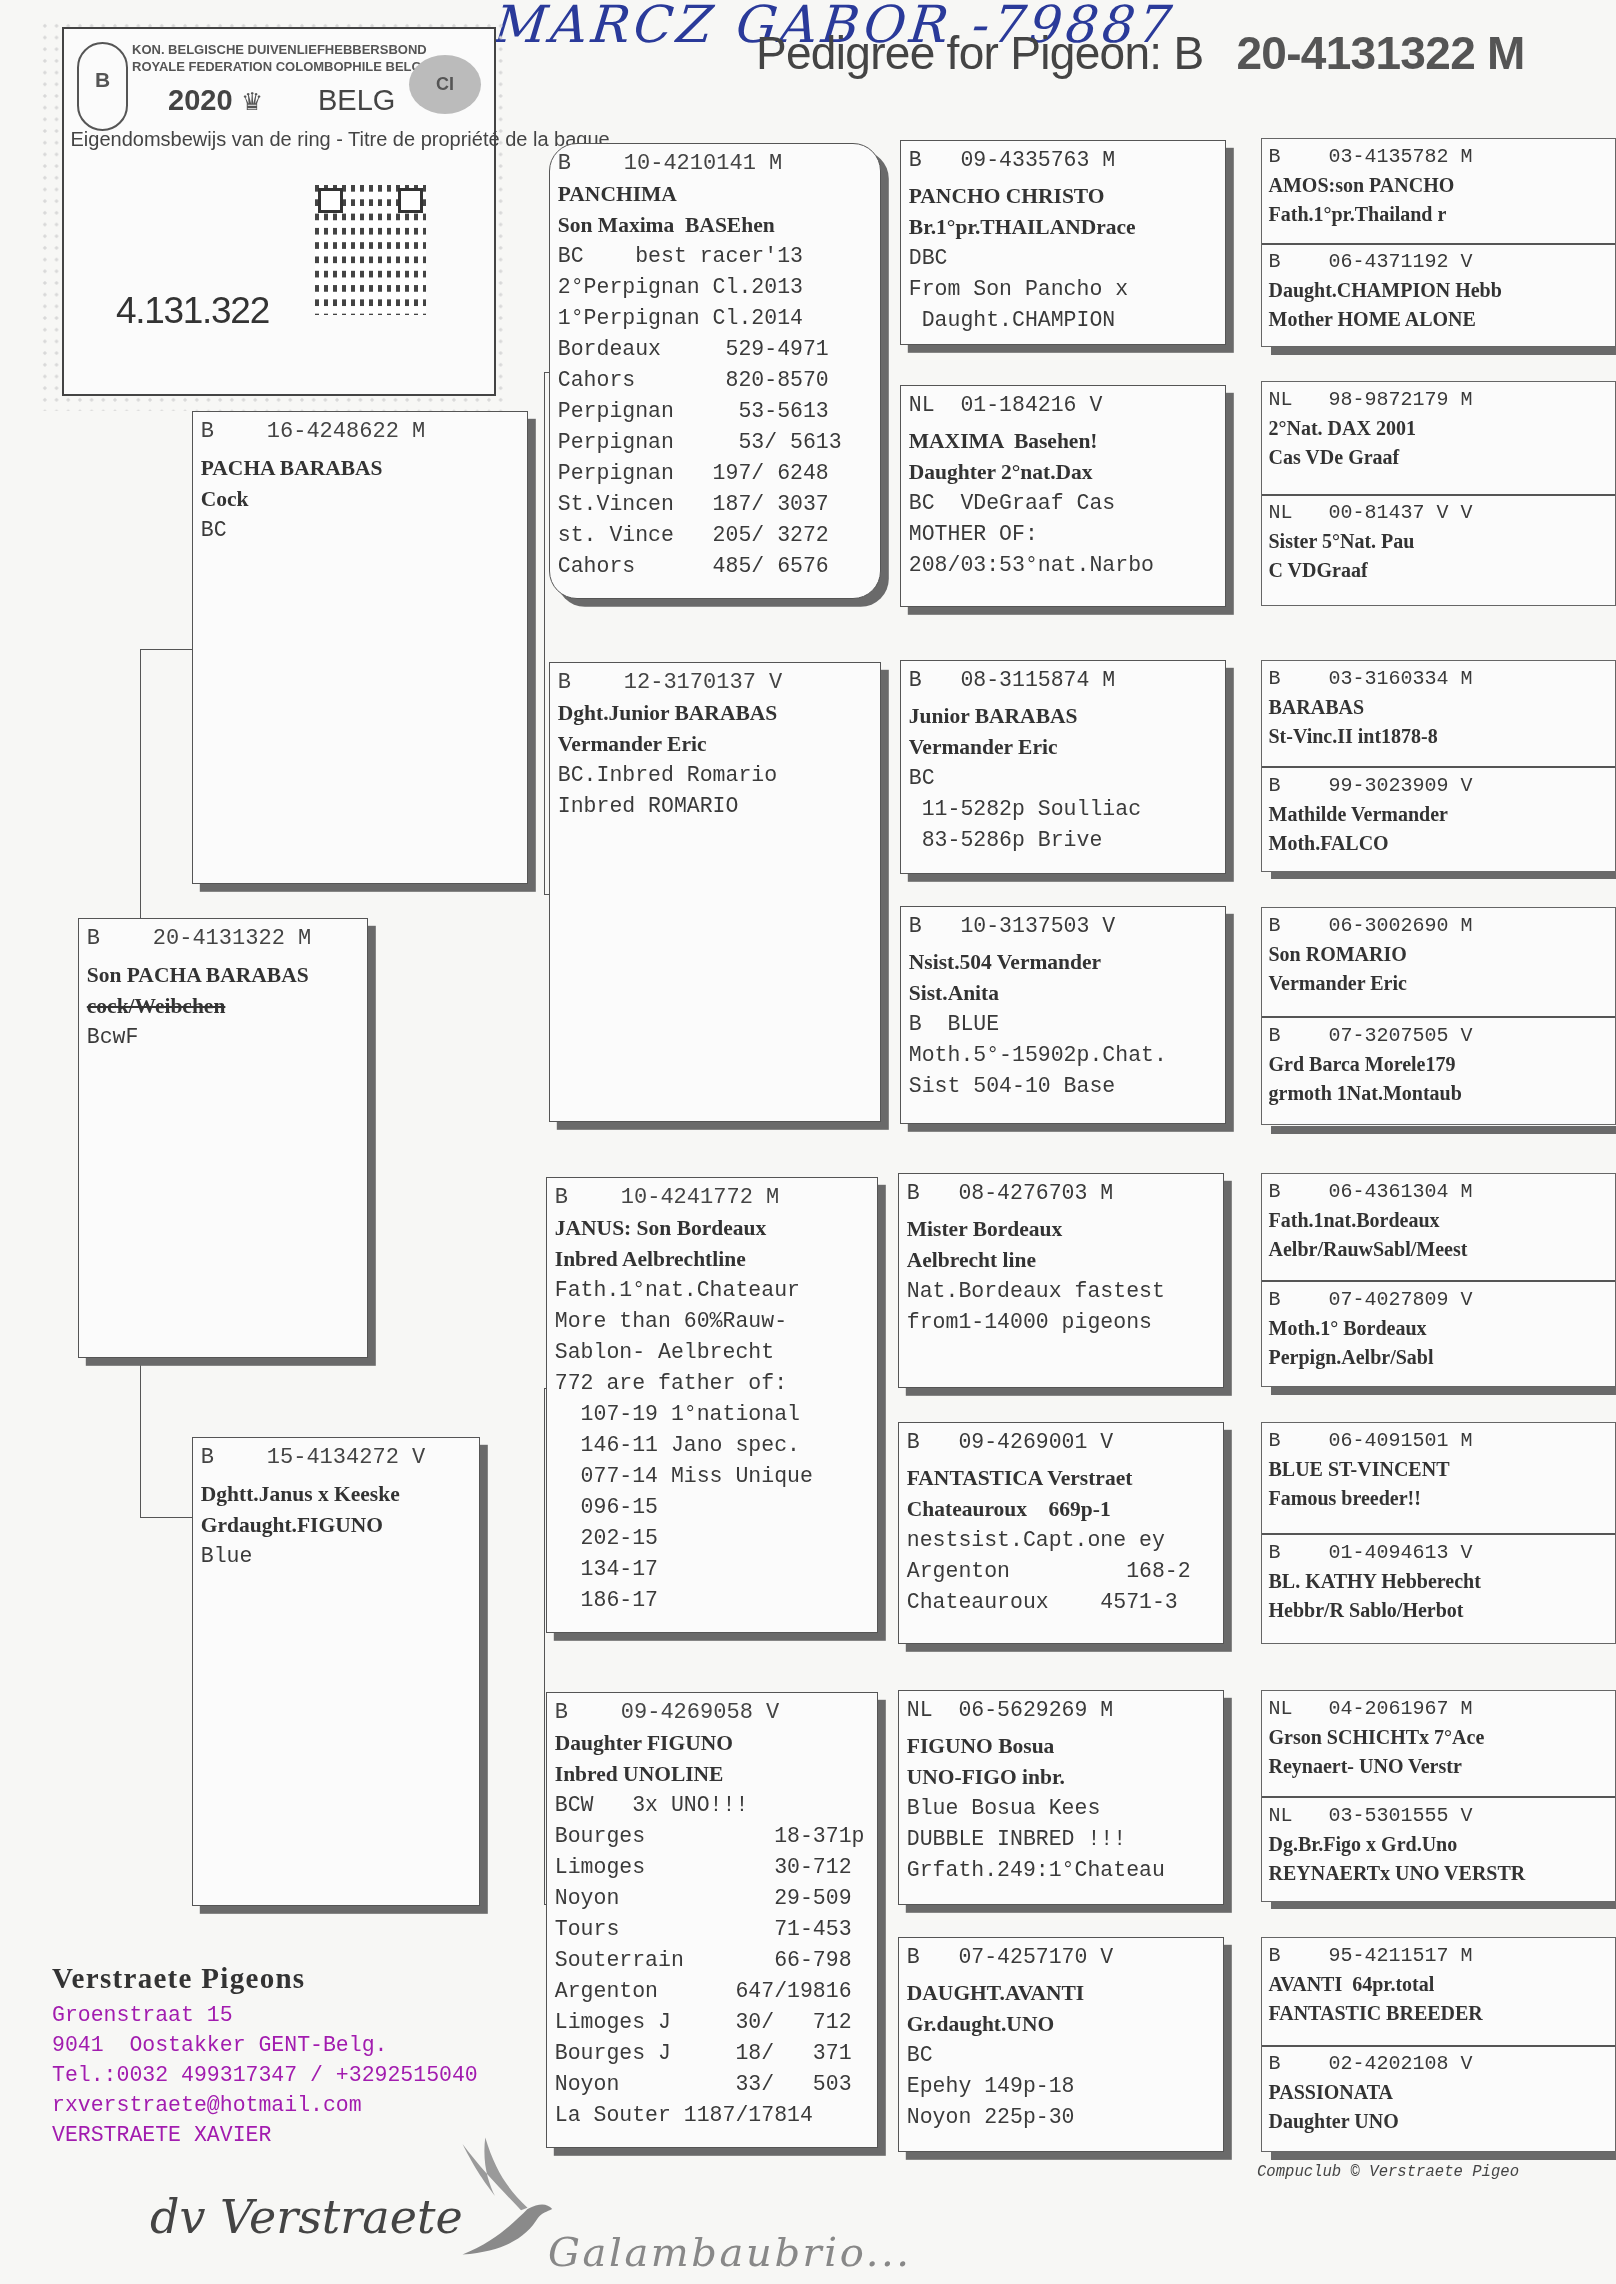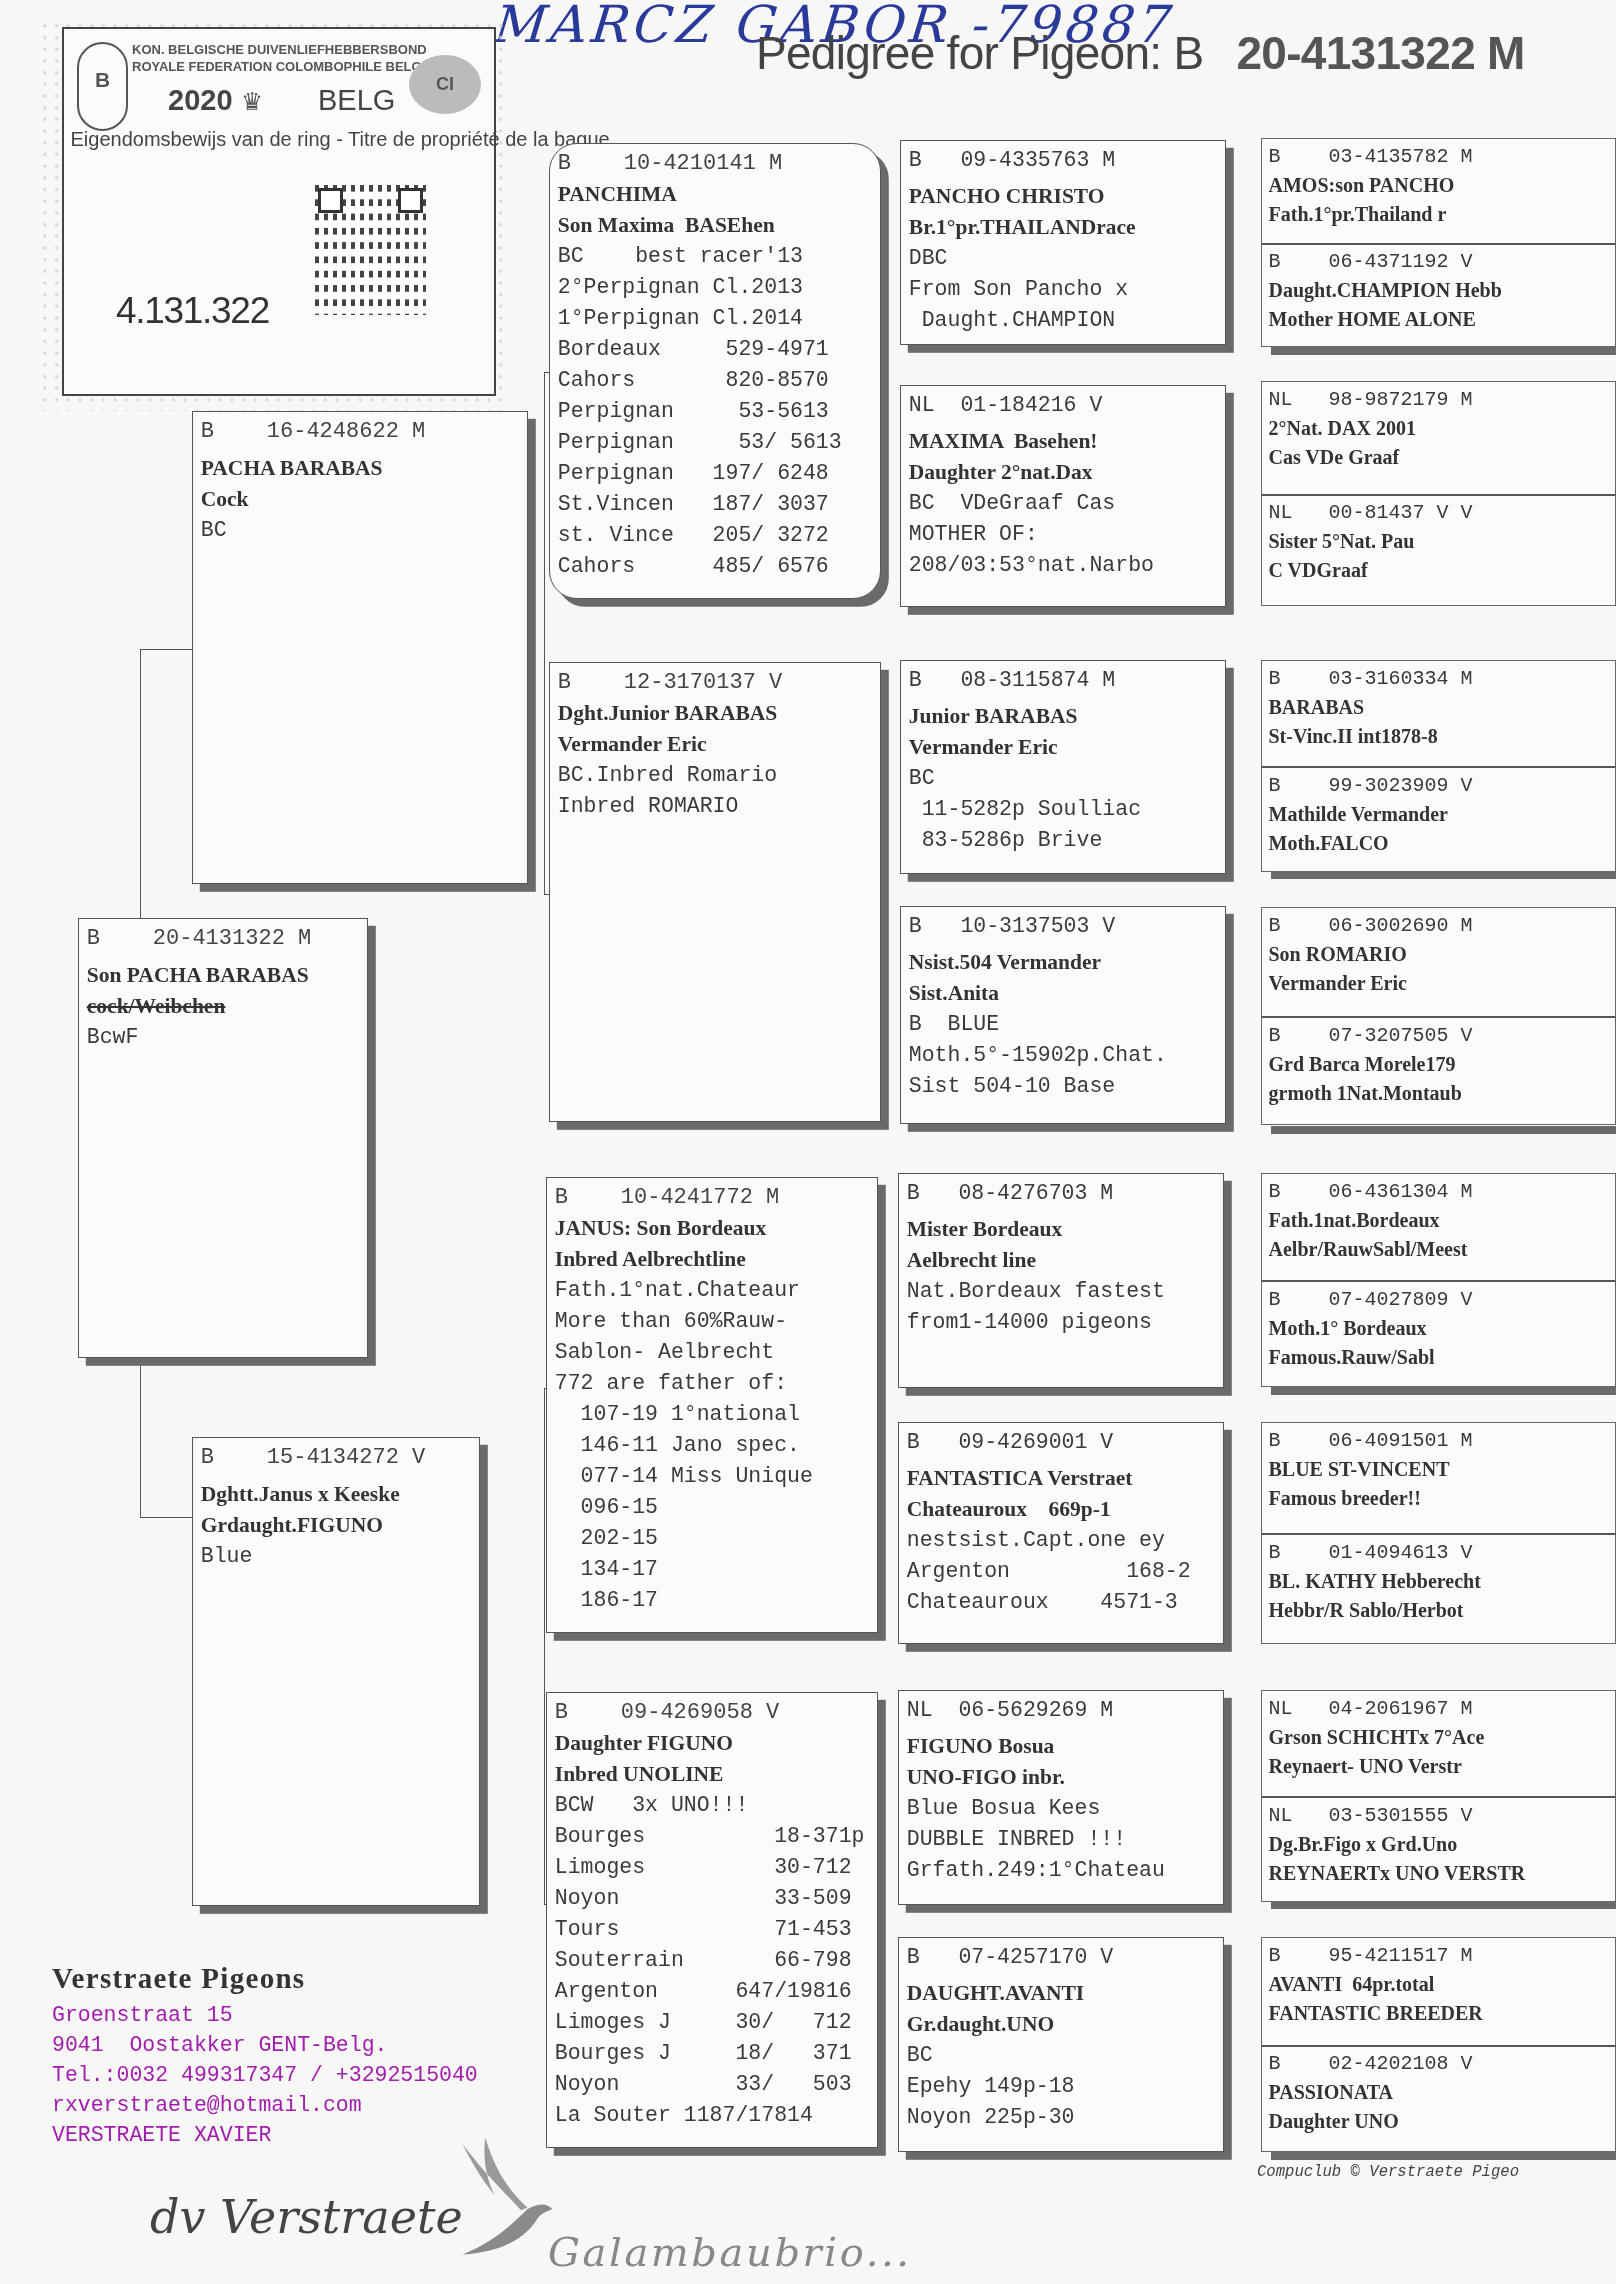--- a/index.html
+++ b/index.html
@@ -151,21 +151,21 @@
   <div class="line">  186-17</div>
 </div>
 
 <div class="box" style="left:546px; top:1692px; width:332px; height:456px;">
   <div class="ring-line">B    09-4269058 V</div>
   <div class="line b">Daughter FIGUNO</div>
   <div class="line b">Inbred UNOLINE</div>
   <div class="line">BCW   3x UNO!!!</div>
   <div class="line">Bourges          18-371p</div>
   <div class="line">Limoges          30-712</div>
-  <div class="line">Noyon            33-509</div>
+  <div class="line">Noyon            29-509</div>
   <div class="line">Tours            71-453</div>
   <div class="line">Souterrain       66-798</div>
   <div class="line">Argenton      647/19816</div>
   <div class="line">Limoges J     30/   712</div>
   <div class="line">Bourges J     18/   371</div>
   <div class="line">Noyon         33/   503</div>
   <div class="line">La Souter 1187/17814</div>
 </div>
 
 <div class="box" style="left:900px; top:140px; width:326px; height:205px;">
@@ -290,21 +290,21 @@
 
 <div class="gp" style="left:1261px; top:1173px; width:355px; height:214px;">
   <div class="half">
       <div class="line">B    06-4361304 M</div>
       <div class="line b">Fath.1nat.Bordeaux</div>
       <div class="line b">Aelbr/RauwSabl/Meest</div>
     </div>
   <div class="half">
       <div class="line">B    07-4027809 V</div>
       <div class="line b">Moth.1° Bordeaux</div>
-      <div class="line b">Famous.Rauw/Sabl</div>
+      <div class="line b">Perpign.Aelbr/Sabl</div>
     </div>
 </div>
 <div class="gp-shadow" style="left:1271px; top:1387px; width:345px;"></div>
 
 <div class="gp" style="left:1261px; top:1422px; width:355px; height:222px;">
   <div class="half">
       <div class="line">B    06-4091501 M</div>
       <div class="line b">BLUE ST-VINCENT</div>
       <div class="line b">Famous breeder!!</div>
     </div>

